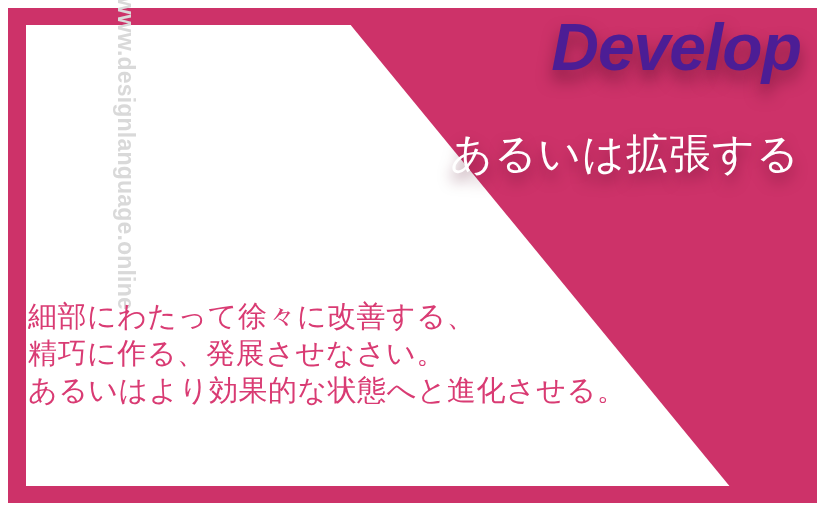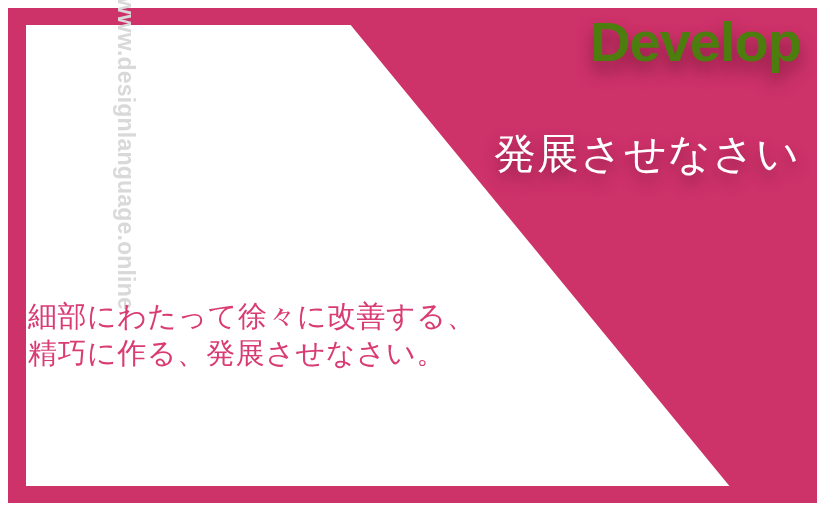--- a/index.html
+++ b/index.html
@@ -70,27 +70,28 @@
     line-height: 1;
     text-align: left;
     pointer-events: none;
   }
 
   
   .headline {
     position: absolute;
     right: 24px;
     top: 14px;
-    color: #4d7c0f;
-    font-size: 56px;
+    color: #4c1d95;
+    font-size: 66px;
     font-weight: 700;
     line-height: 1;
     letter-spacing: -1px;
     white-space: nowrap;
     text-shadow: 0 10px 16px rgba(86, 12, 40, 0.55);
+    font-style: italic;
   }
 
   
   .headline-ja {
     position: absolute;
     right: 25px;
     top: 130px;
     color: #ffffff;
     font-size: 42px;
     font-weight: 400;
@@ -136,21 +137,22 @@
   <div class="frame"></div>
 
   <div class="inner">
     <div class="wedge"></div>
   </div>
 
   <div class="watermark">www.designlanguage.online</div>
 
   <div class="headline">Develop</div>
 
-  <div class="headline-ja">発展させなさい</div>
+  <div class="headline-ja">あるいは拡張する</div>
 
 
   <div class="body-ja">
     <span class="line">細部にわたって徐々に改善する、</span>
     <span class="line">精巧に作る、発展させなさい。</span>
+    <span class="line">あるいはより効果的な状態へと進化させる。</span>
   </div>
 
 </div>
 
 </body></html>

